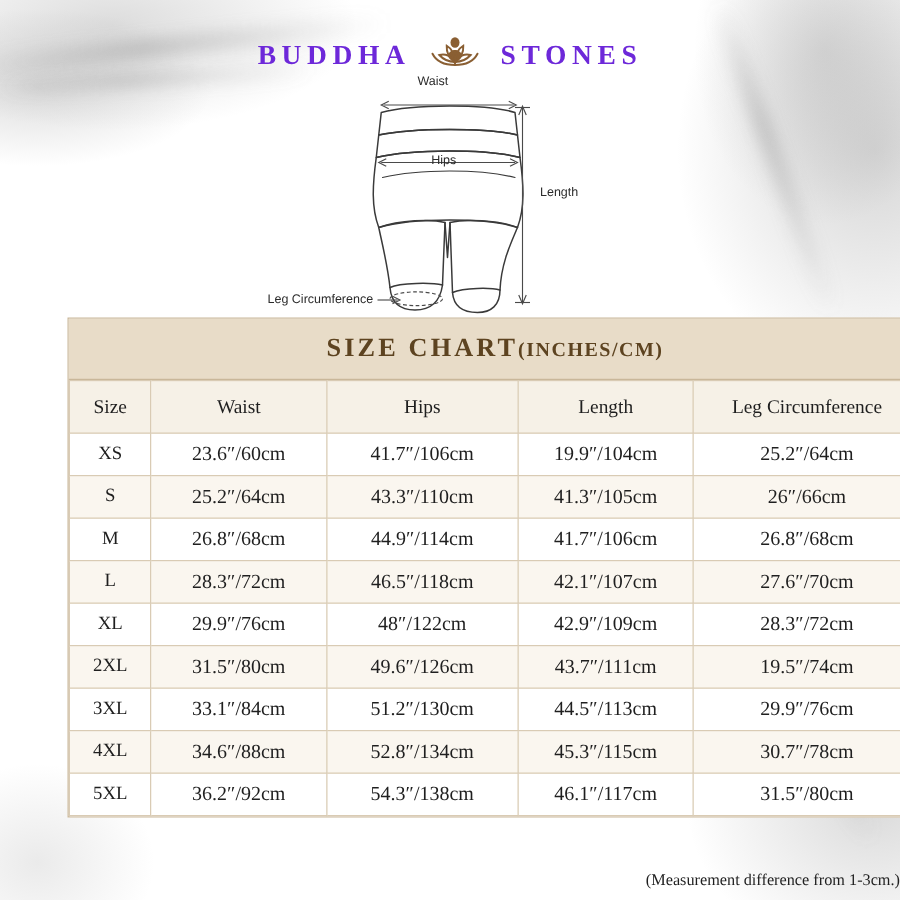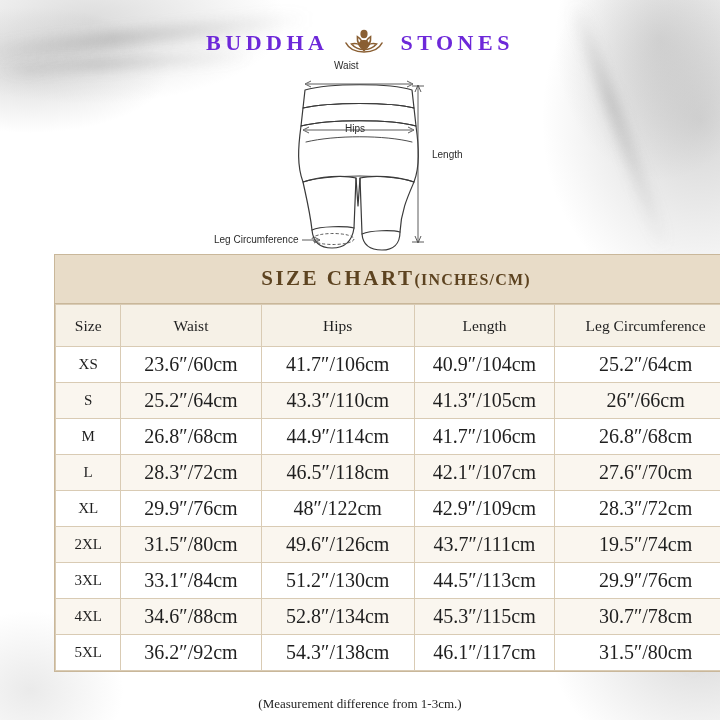--- a/index.html
+++ b/index.html
@@ -91,34 +91,34 @@
     font-family: "Liberation Serif", serif;
     color: #1f1f1f;
   }
   thead th {
     background: #f6f1e7;
     font-size: 15.5px;
     font-weight: 400;
     padding: 10px 2px;
     height: 42px;
   }
-  tbody td { font-size: 20px; padding: 6px 2px; height: 34px; }
+  tbody td { font-size: 16px; padding: 6px 2px; height: 34px; }
   tbody tr:nth-child(odd)  td { background: #ffffff; }
   tbody tr:nth-child(even) td { background: #faf6ef; }
   tbody td.size-cell { font-size: 15px; }
   col.c-size { width: 9.6%; }
   col.c-waist { width: 20.6%; }
   col.c-hips { width: 22.5%; }
   col.c-length { width: 20.6%; }
   col.c-leg { width: 26.7%; }
 
   .footnote {
     position: absolute;
     left: 0; right: 0; bottom: 8px;
-    text-align: center;
+    text-align: right;
     font-size: 13px;
     font-family: "Liberation Serif", serif;
     color: #1f1f1f;
   }
 </style>
 </head>
 <body>
 
 <div class="bg-wash"></div>
 <div class="bg-streak streak-a"></div>
@@ -224,21 +224,21 @@
         <th>Hips</th>
         <th>Length</th>
         <th>Leg Circumference</th>
       </tr>
     </thead>
     <tbody>
       <tr>
         <td class="size-cell">XS</td>
         <td>23.6″/60cm</td>
         <td>41.7″/106cm</td>
-        <td>40.9″/104cm</td>
+        <td>19.9″/104cm</td>
         <td>25.2″/64cm</td>
       </tr>
       <tr>
         <td class="size-cell">S</td>
         <td>25.2″/64cm</td>
         <td>43.3″/110cm</td>
         <td>41.3″/105cm</td>
         <td>26″/66cm</td>
       </tr>
       <tr>

